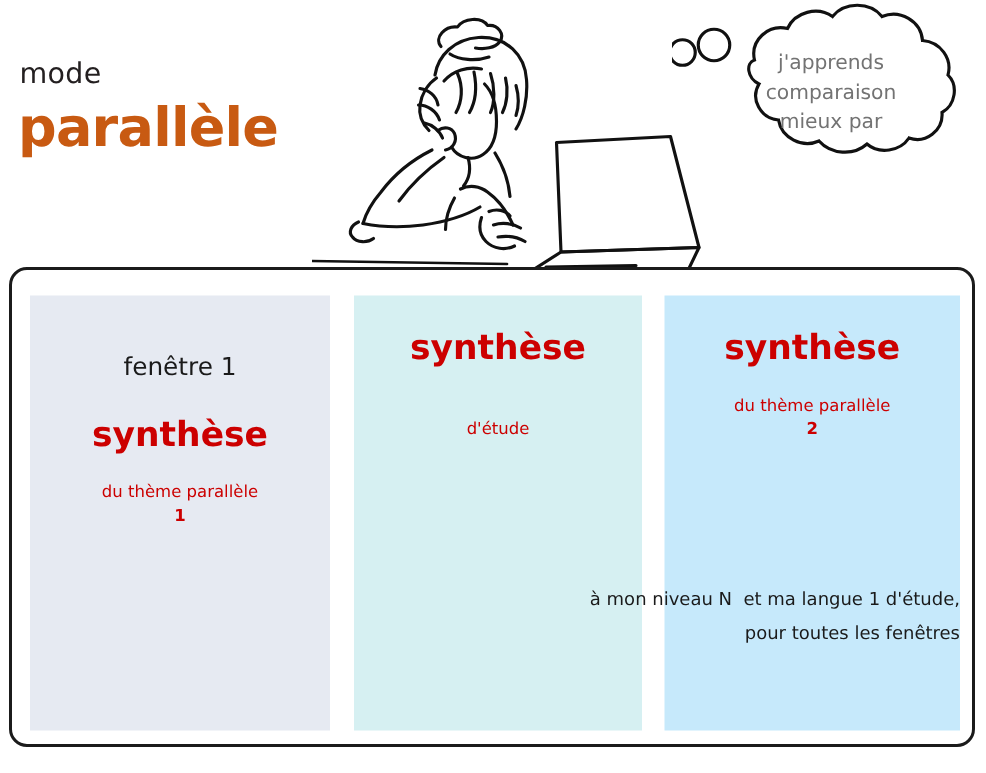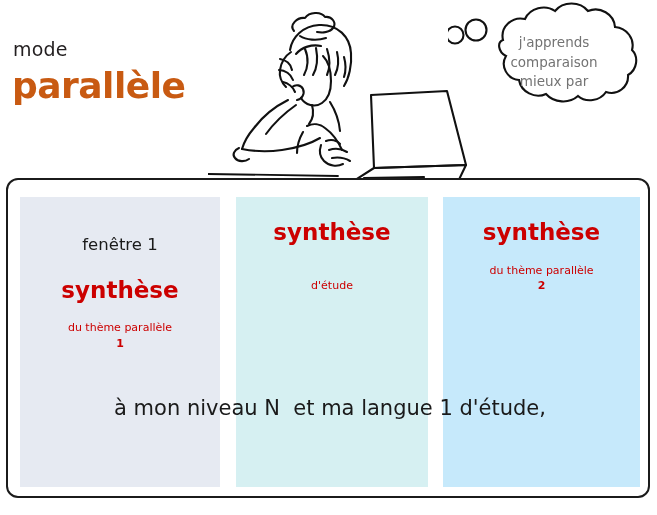--- a/index.html
+++ b/index.html
@@ -110,22 +110,22 @@
     font-size: 11px;
     color: #cc0000;
     line-height: 1.38;
   }
   .theme b { font-weight: bold; }
 
   #footnote {
     position: absolute;
     left: 12px; top: 208px;
     width: 620px;
-    text-align: center;
-    font-size: 21px;
+    text-align: right;
+    font-size: 12px;
     color: #1a1a1a;
     line-height: 1.95;
     pointer-events: none;
   }
   #footnote div { white-space: pre; }
 </style>
 </head>
 <body>
 
 <div id="header-zone">
@@ -243,15 +243,16 @@
           <span>du thème parallèle</span><br>
           <b>2</b>
         </div>
       </div>
     </div>
 
   </div>
 
   <div id="footnote">
     <div>à mon niveau N  et ma langue 1 d'étude,</div>
+    <div>pour toutes les fenêtres</div>
   </div>
 
 </div>
 
 </body></html>

